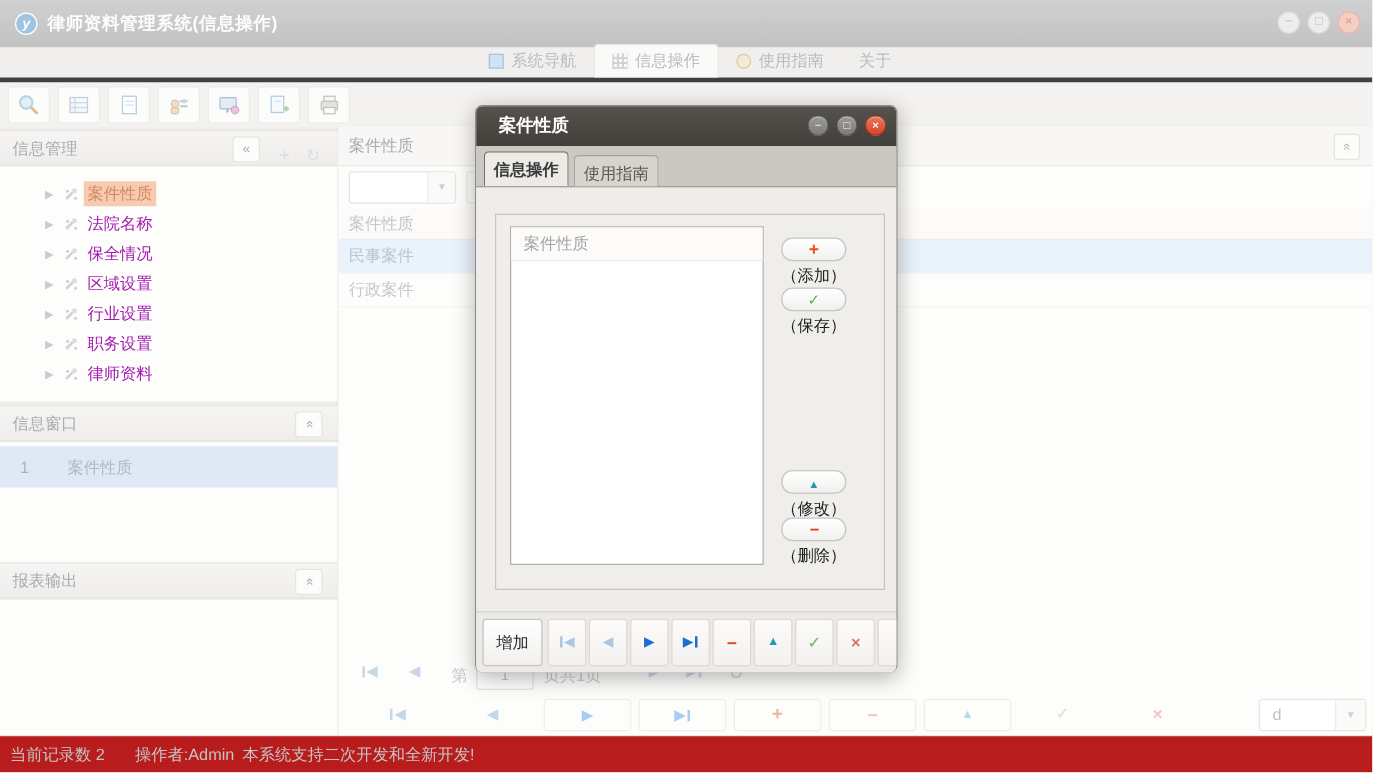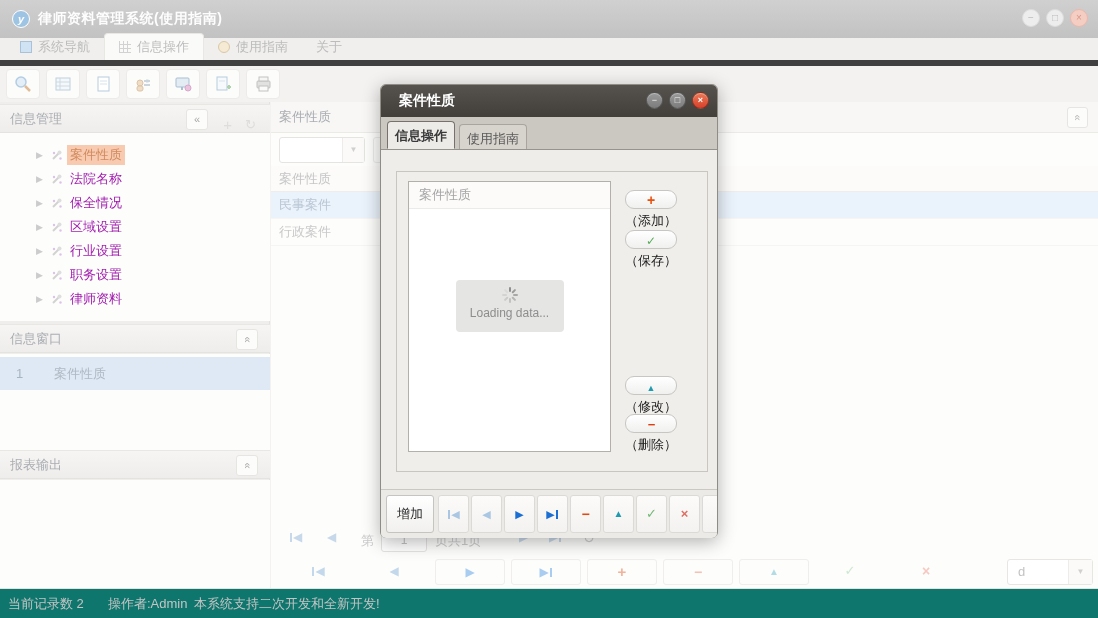--- a/index.html
+++ b/index.html
@@ -14,21 +14,21 @@
           color:#fff; font-size:11px; font-style:italic; font-weight:bold; text-align:center;
           line-height:16px; margin:0 8px 0 12px; }
   .win-title { color:#fdfdfd; font-size:14px; font-weight:bold; letter-spacing:.5px; }
   .win-controls { position:absolute; right:10px; top:9px; display:flex; gap:6px; }
   .wc { width:18px; height:18px; border-radius:50%; font-size:10px; line-height:16px; text-align:center; }
   .wc.min,.wc.max { background:#ededed; border:1px solid #dcdcdc; color:#bbb; }
   .wc.close { background:#f4cdc3; border:1px solid #eab8ab; color:#d89a8a; }
 
   
   .ribbon { position:absolute; left:0; top:38px; width:1098px; height:28px; background:#f0efed;
-            border-bottom:6px solid #404040; display:flex; align-items:flex-end; padding-left:6px; }
+            border-bottom:4px solid #404040; display:flex; align-items:flex-end; padding-left:6px;justify-content:center; }
   .rtab { height:27px; display:flex; align-items:center; gap:6px; padding:0 14px;
           font-size:13px; color:#bcbcbc; border-radius:4px 4px 0 0; }
   .rtab.active { background:#fafaf9; border:1px solid #e9e7e4; border-bottom:none; }
   .icon-square { width:12px; height:12px; background:#cfe3f4; border:1px solid #a9c2d8; }
   .icon-grid { width:12px; height:12px;
       background:repeating-linear-gradient(0deg,#d2d2d2 0 1px,transparent 1px 4px),
                  repeating-linear-gradient(90deg,#d2d2d2 0 1px,transparent 1px 4px); }
   .icon-circle { width:12px; height:12px; border-radius:50%; background:#f5ead4; border:1px solid #d9c8a6; }
 
   
@@ -99,21 +99,21 @@
   .c-bl-faded { color:#c4d8ec; } .c-blue-faded { color:#a9cdf0; } .c-salmon { color:#f0b39c; }
   .c-rose-faded { color:#f2c3b4; } .c-teal-faded { color:#b3dde4; } .c-green-faded { color:#cde8cf; }
   .c-x-faded { color:#f5c9c2; }
   .bt-dropdown { position:absolute; left:736px; top:0; width:86px; height:26px; background:#fff;
                  border:1px solid #e8e6e3; border-radius:3px; font-size:13px; color:#c3c3c3; line-height:24px;
                  padding-left:10px; }
   .bt-dropdown .arrow-seg { position:absolute; right:0; top:0; width:24px; height:24px; border-left:1px solid #eeecea;
                  background:#fbfaf9; color:#d0d0d0; font-size:8px; text-align:center; line-height:24px; }
 
   
-  .statusbar { position:absolute; left:0; top:588px; width:1098px; height:30px; background:#0f766e;
+  .statusbar { position:absolute; left:0; top:588px; width:1098px; height:30px; background:#b91c1c;
                border-top:1px solid #e6e4e1; font-size:13px; color:#c4c4c4; line-height:29px; }
   .sb-item { position:absolute; top:0; }
 
   
   .modal { position:absolute; left:380px; top:84px; width:338px; height:454px; z-index:100;
            border-radius:6px; box-shadow:0 4px 18px rgba(0,0,0,.30); background:#efedea;
            border:1px solid #8f8b85; }
   .m-titlebar { position:absolute; left:0; top:0; width:336px; height:32px; background:linear-gradient(#56524d,#423e3a);
                 border-radius:5px 5px 0 0; }
   .m-title { position:absolute; left:18px; top:7px; color:#fff; font-size:14px; font-weight:bold; }
@@ -160,21 +160,21 @@
 
   svg { display:block; }
 </style>
 </head>
 <body>
 
 <div class="stage">
 
   <header class="titlebar">
     <div class="logo">y</div>
-    <div class="win-title">律师资料管理系统(使用指南)</div>
+    <div class="win-title">律师资料管理系统(信息操作)</div>
     <div class="win-controls">
       <div class="wc min">−</div>
       <div class="wc max">□</div>
       <div class="wc close">×</div>
     </div>
   </header>
 
   <nav class="ribbon">
     <div class="rtab">
       <span class="icon-square"></span>
@@ -409,35 +409,20 @@
       </div>
     </div>
     <div class="m-tabs">
       <div class="m-tab active">信息操作</div>
       <div class="m-tab inactive">使用指南</div>
     </div>
     <div class="m-body">
       <div class="fieldset">
         <div class="m-list">
           <div class="m-list-header">案件性质</div>
-          <div class="loading-box">
-            <svg width="18" height="18" viewBox="0 0 18 18" style="margin:0 auto">
-              <g stroke="#8f8f8f" stroke-width="2" stroke-linecap="round">
-                <line x1="9" y1="2" x2="9" y2="5" opacity="1"></line>
-                <line x1="13.9" y1="4.1" x2="11.8" y2="6.2" opacity=".85"></line>
-                <line x1="16" y1="9" x2="13" y2="9" opacity=".7"></line>
-                <line x1="13.9" y1="13.9" x2="11.8" y2="11.8" opacity=".55"></line>
-                <line x1="9" y1="16" x2="9" y2="13" opacity=".4"></line>
-                <line x1="4.1" y1="13.9" x2="6.2" y2="11.8" opacity=".3"></line>
-                <line x1="2" y1="9" x2="5" y2="9" opacity=".2"></line>
-                <line x1="4.1" y1="4.1" x2="6.2" y2="6.2" opacity=".12"></line>
-              </g>
-            </svg>
-            <div class="loading-text">Loading data...</div>
-          </div>
         </div>
         <div class="pill" style="top:18px"><span class="g-add">+</span></div>
         <div class="pill-label" style="top:40px">（添加）</div>
         <div class="pill" style="top:58px"><span class="g-save">✓</span></div>
         <div class="pill-label" style="top:80px">（保存）</div>
         <div class="pill" style="top:204px"><span class="g-modify">▲</span></div>
         <div class="pill-label" style="top:226px">（修改）</div>
         <div class="pill" style="top:242px"><span class="g-delete">−</span></div>
         <div class="pill-label" style="top:264px">（删除）</div>
       </div>

